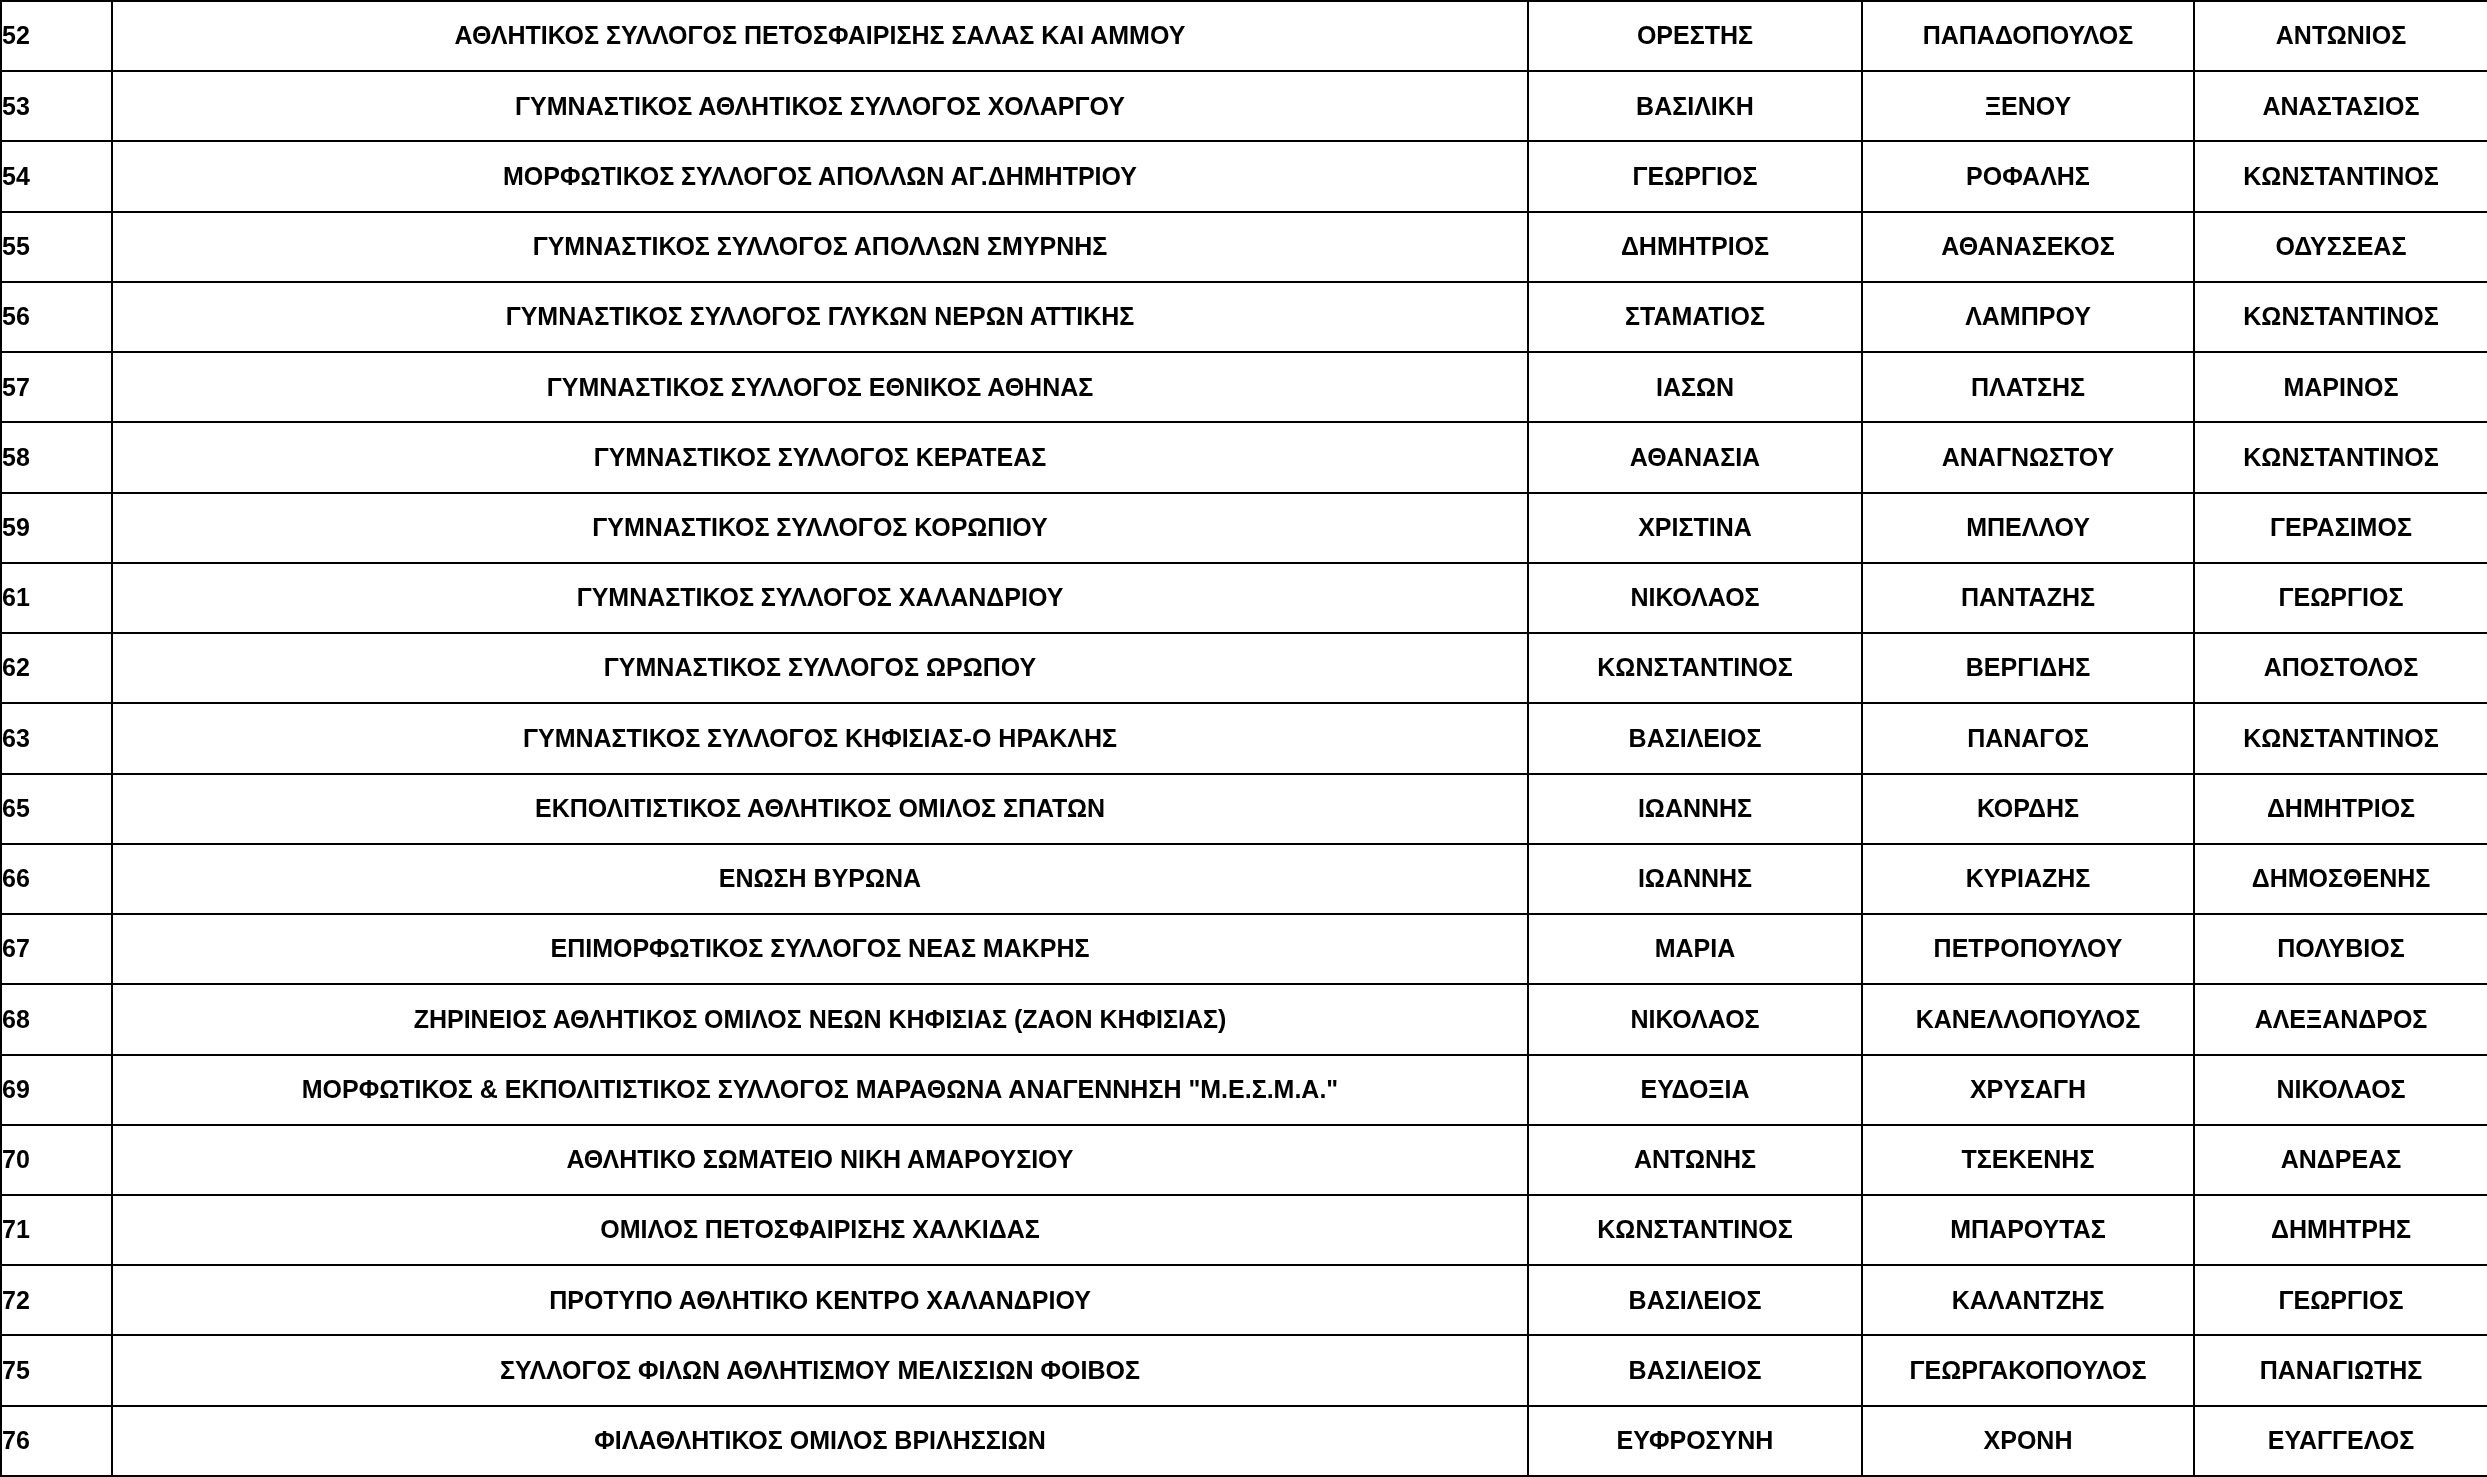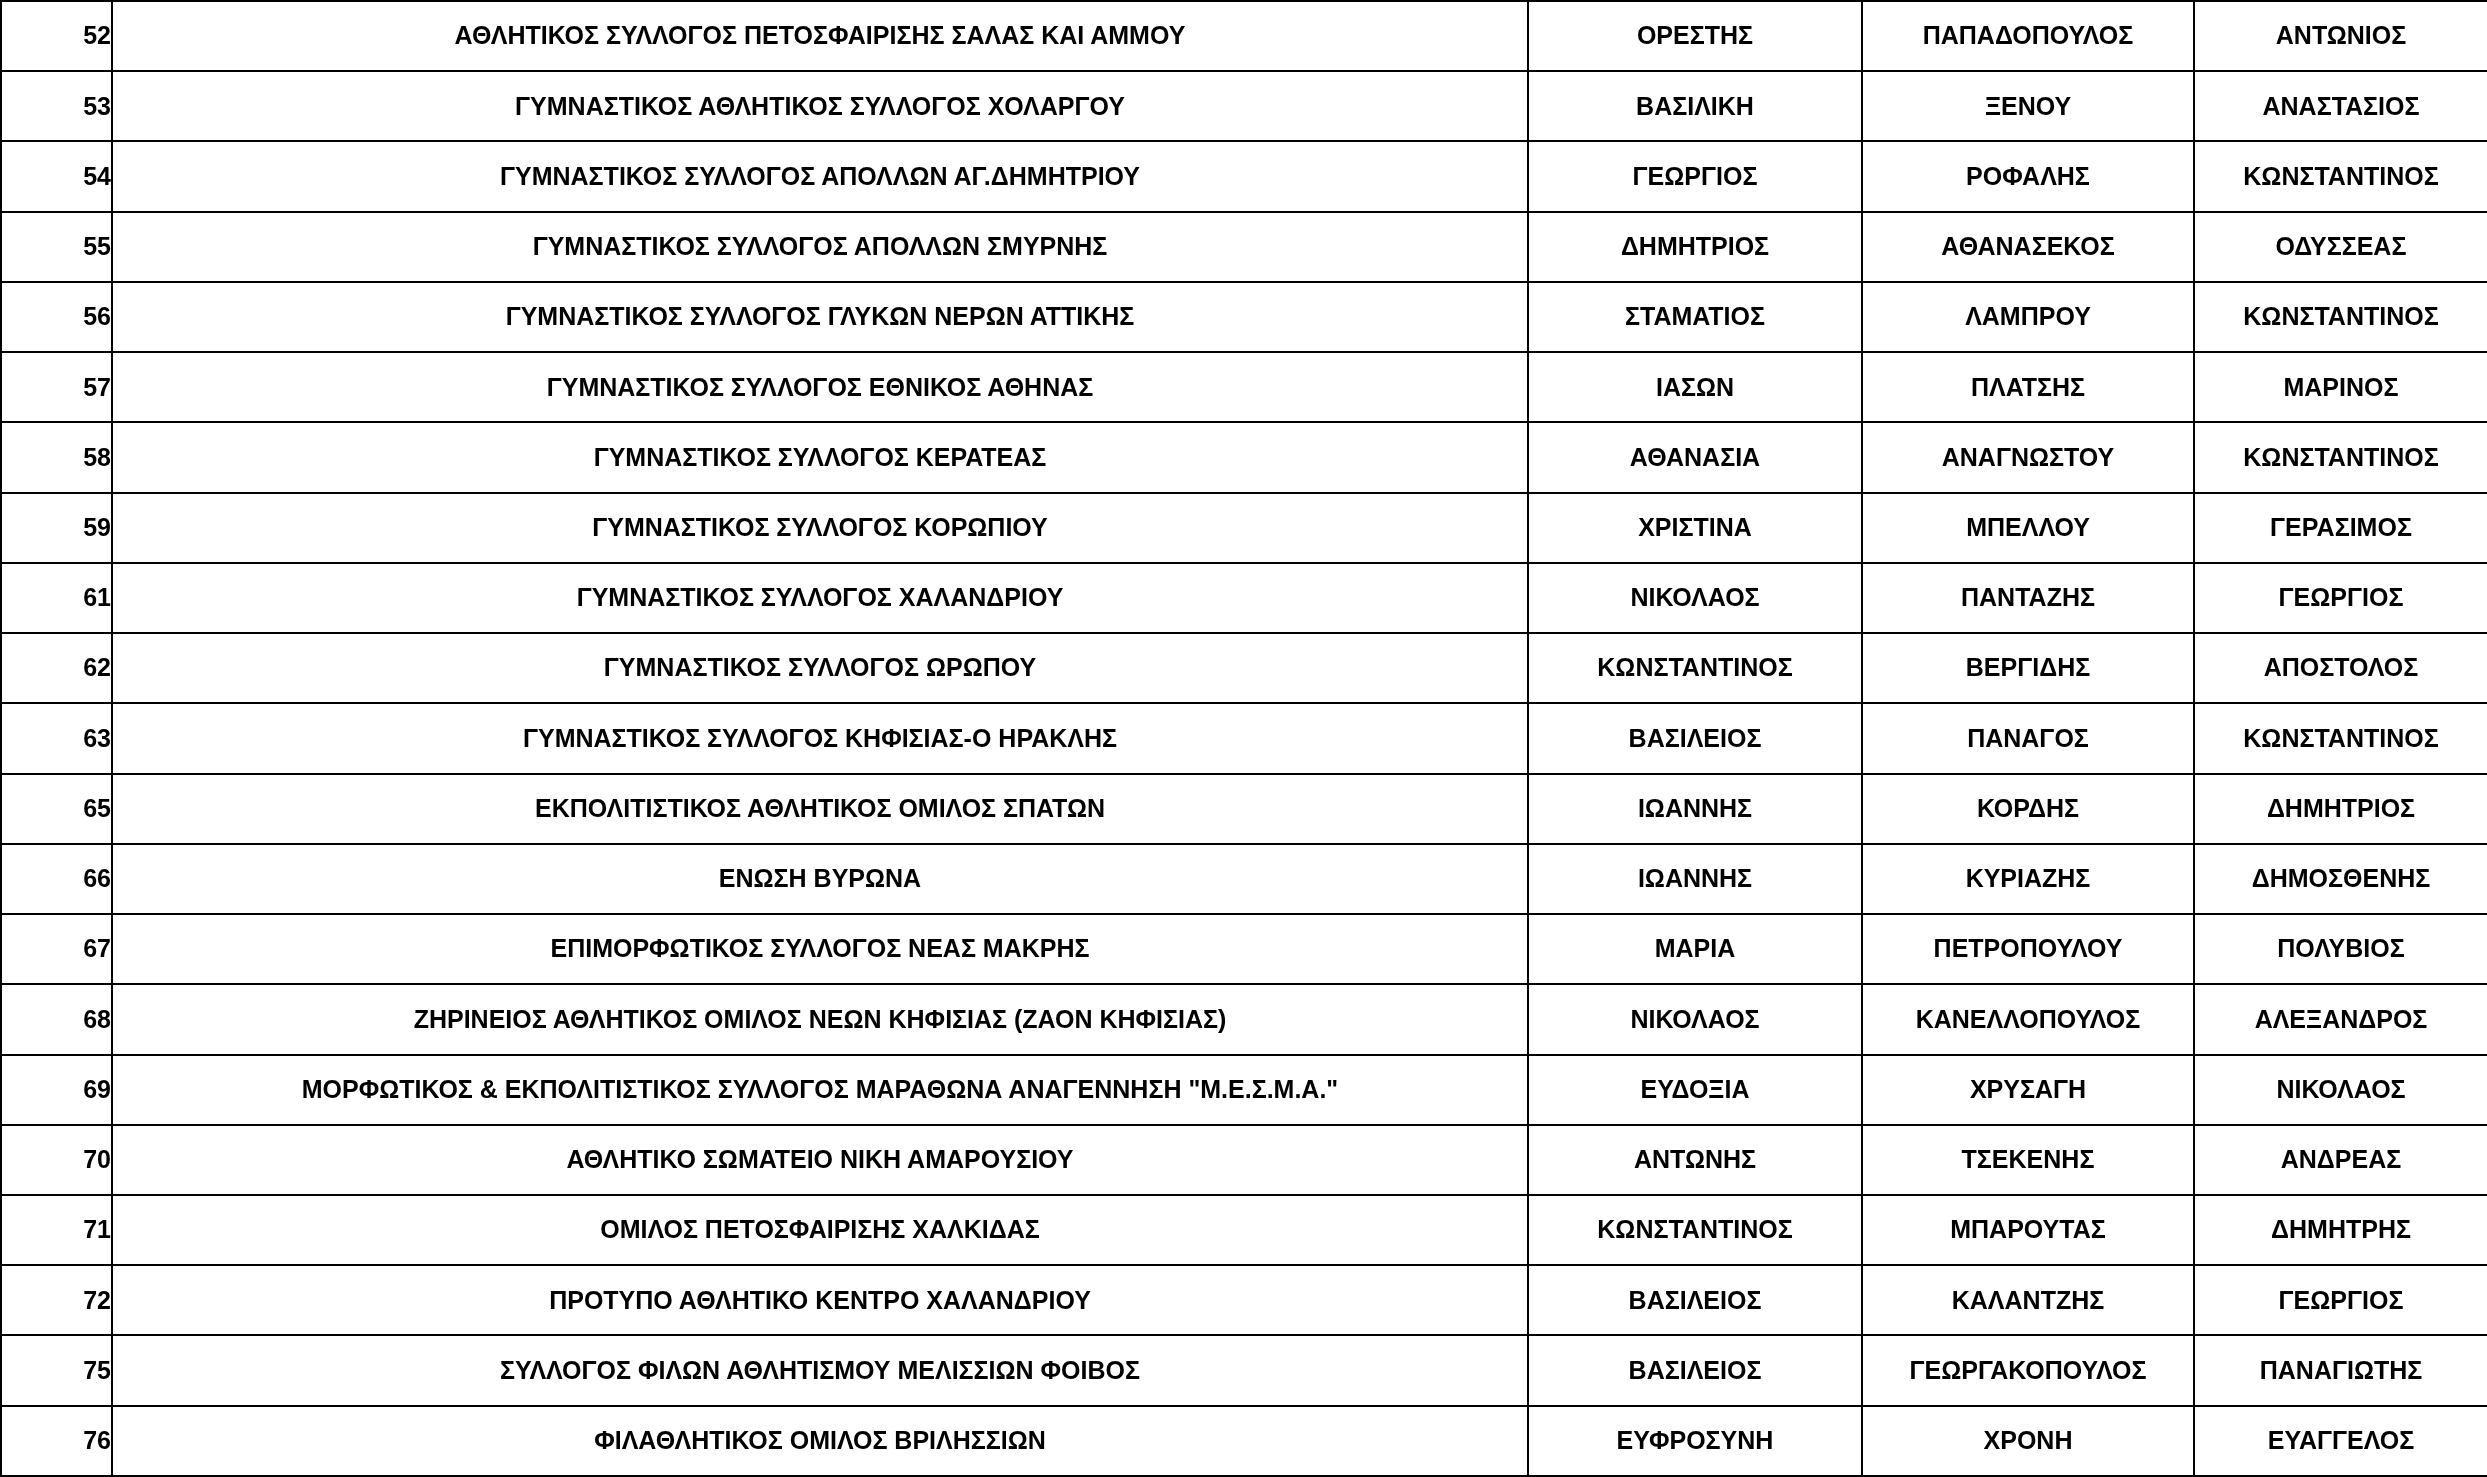--- a/index.html
+++ b/index.html
@@ -25,21 +25,21 @@
     font-weight: bold;
     font-size: 25px;
     line-height: 1.1;
     vertical-align: middle;
     padding: 0;
     overflow: hidden;
     white-space: nowrap;
     background: #ffffff;
   }
   td.num {
-    text-align: right;
+    text-align: left;
   }
   td.club {
     text-align: center;
     padding-left: 8.7px;
     padding-right: 5.8px;
   }
   td.person {
     text-align: center;
   }
   col.c-num    { width: 111px; }
@@ -71,21 +71,21 @@
   <tr>
     <td class="num">53</td>
     <td class="club">ΓΥΜΝΑΣΤΙΚΟΣ ΑΘΛΗΤΙΚΟΣ ΣΥΛΛΟΓΟΣ ΧΟΛΑΡΓΟΥ</td>
     <td class="person">ΒΑΣΙΛΙΚΗ</td>
     <td class="person">ΞΕΝΟΥ</td>
     <td class="person">ΑΝΑΣΤΑΣΙΟΣ</td>
   </tr>
 
   <tr>
     <td class="num">54</td>
-    <td class="club">ΓΥΜΝΑΣΤΙΚΟΣ ΣΥΛΛΟΓΟΣ ΑΠΟΛΛΩΝ ΑΓ.ΔΗΜΗΤΡΙΟΥ</td>
+    <td class="club">ΜΟΡΦΩΤΙΚΟΣ ΣΥΛΛΟΓΟΣ ΑΠΟΛΛΩΝ ΑΓ.ΔΗΜΗΤΡΙΟΥ</td>
     <td class="person">ΓΕΩΡΓΙΟΣ</td>
     <td class="person">ΡΟΦΑΛΗΣ</td>
     <td class="person">ΚΩΝΣΤΑΝΤΙΝΟΣ</td>
   </tr>
 
   <tr>
     <td class="num">55</td>
     <td class="club">ΓΥΜΝΑΣΤΙΚΟΣ ΣΥΛΛΟΓΟΣ ΑΠΟΛΛΩΝ ΣΜΥΡΝΗΣ</td>
     <td class="person">ΔΗΜΗΤΡΙΟΣ</td>
     <td class="person">ΑΘΑΝΑΣΕΚΟΣ</td>

